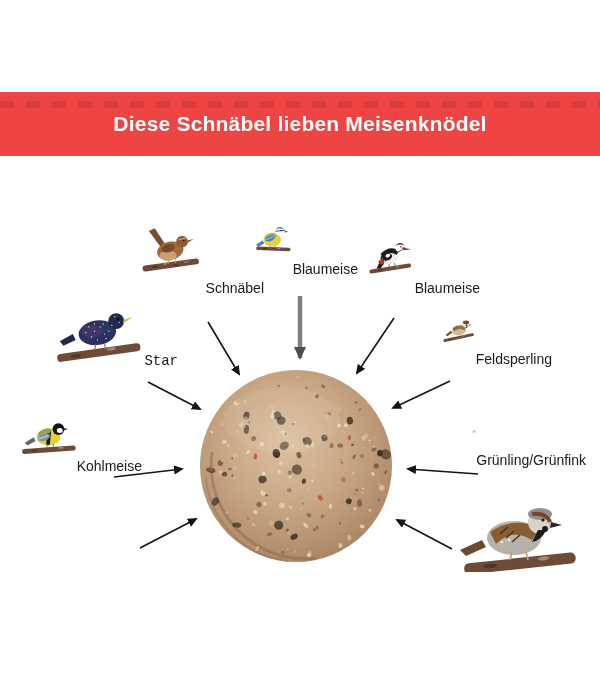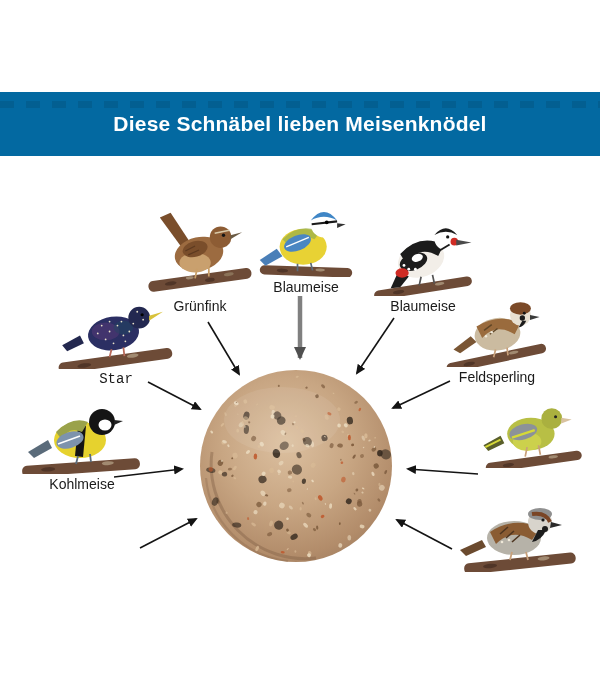--- a/index.html
+++ b/index.html
@@ -2,31 +2,31 @@
 <html><head>
 <meta charset="utf-8">
 <style>
   html,body{margin:0;padding:0;background:#fff;}
   .stage{
     position:relative;width:600px;height:700px;background:#ffffff;
     font-family:"Liberation Sans",sans-serif;overflow:hidden;
   }
   .banner{
     position:absolute;left:0;top:92px;width:600px;height:64px;
-    background:#0369a1;display:flex;align-items:center;justify-content:center;
+    background:#ef4444;display:flex;align-items:center;justify-content:center;
   }
   .banner::before{
     content:"";position:absolute;left:0;top:9px;height:7px;width:100%;
     background:repeating-linear-gradient(90deg,rgba(0,0,0,.22) 0 14px,rgba(0,0,0,0) 14px 26px);
     opacity:.45;
   }
   .title{
     margin:0;color:#ffffff;font-size:21px;font-weight:bold;letter-spacing:.2px;
   }
-  .bird{position:absolute;display:flex;flex-direction:column;align-items:center;}
+  .bird{position:absolute;display:flex;flex-direction:row;align-items:flex-end;}
   .bird svg{display:block;}
   .bird-label{
     font-size:14px;color:#1a1a1a;margin-top:2px;white-space:nowrap;line-height:16px;
   }
   .ball{position:absolute;left:198px;top:368px;width:196px;height:196px;}
   .arrows{position:absolute;left:0;top:0;width:600px;height:700px;pointer-events:none;}
 </style>
 </head>
 <body>
 
@@ -261,21 +261,21 @@
       <ellipse cx="64" cy="57" rx="25" ry="17" fill="#9c6b40" transform="rotate(-12 64 57)"></ellipse>
       <ellipse cx="60" cy="66" rx="16" ry="10" fill="#c9a06e"></ellipse>
       <ellipse cx="60" cy="52" rx="13" ry="8" fill="#7a4e2b" transform="rotate(-15 60 52)"></ellipse>
       <path d="M50,54 L60,49 M53,58 L64,53" stroke="#5d3a20" stroke-width="1.2" fill="none"></path>
       <circle cx="86" cy="40" r="11" fill="#8d5c34"></circle>
       <path d="M80,36 L95,33" stroke="#d9c9a8" stroke-width="1.5" fill="none"></path>
       <circle cx="89" cy="38" r="1.7" fill="#141414"></circle>
       <path d="M96,38 L108,35 L96,42 Z" fill="#6a5a44"></path>
       <path d="M62,72 L60,82 M74,70 L74,80" stroke="#c9a06a" stroke-width="1.8" fill="none"></path>
     </svg>
-    <div class="bird-label">Grünfink</div>
+    <div class="bird-label">Schnäbel</div>
   </div>
 
   <div class="bird" style="left:254px;top:194px;width:104px;">
     <svg width="104" height="83" viewBox="0 0 110 88">
       <g transform="rotate(2 55 82)">
         <rect x="6" y="77" width="98" height="10" rx="5" fill="#6d4b37"></rect>
         <ellipse cx="30" cy="82" rx="6" ry="2" fill="#503527"></ellipse>
           <ellipse cx="70" cy="80" rx="5" ry="1.6" fill="#a18a71"></ellipse>
       </g>
       <path d="M24,58 L6,70 L12,76 L30,66 Z" fill="#4a7fb8"></path>
@@ -411,20 +411,21 @@
       <path d="M14,56 L30,48" stroke="#d6d937" stroke-width="2" fill="none"></path>
       <ellipse cx="62" cy="42" rx="25" ry="17" fill="#b8bf45"></ellipse>
       <ellipse cx="58" cy="50" rx="15" ry="10" fill="#ccd14c"></ellipse>
       <ellipse cx="54" cy="40" rx="15" ry="8" fill="#8c9299" transform="rotate(-15 54 40)"></ellipse>
       <path d="M42,46 L66,38" stroke="#d6d937" stroke-width="2.5" fill="none"></path>
       <circle cx="84" cy="26" r="11" fill="#aab03f"></circle>
       <path d="M94,25 L105,27 L94,31 Z" fill="#d8c2a0"></path>
       <circle cx="88" cy="24" r="1.6" fill="#222222"></circle>
       <path d="M58,56 L56,66 M70,54 L72,64" stroke="#c8a07a" stroke-width="1.8" fill="none"></path>
     </svg>
+    <div class="bird-label">Grünling/Grünfink</div>
   </div>
 
 
   <div class="bird" style="left:452px;top:500px;width:130px;">
     <svg width="130" height="72" viewBox="0 0 130 72">
       <g transform="rotate(-6 67 64)">
         <rect x="12" y="58" width="112" height="11" rx="5" fill="#6d4b37"></rect>
         <ellipse cx="38" cy="63" rx="7" ry="2.2" fill="#503527"></ellipse>
           <ellipse cx="92" cy="61" rx="6" ry="2" fill="#a18a71"></ellipse>
       </g>

